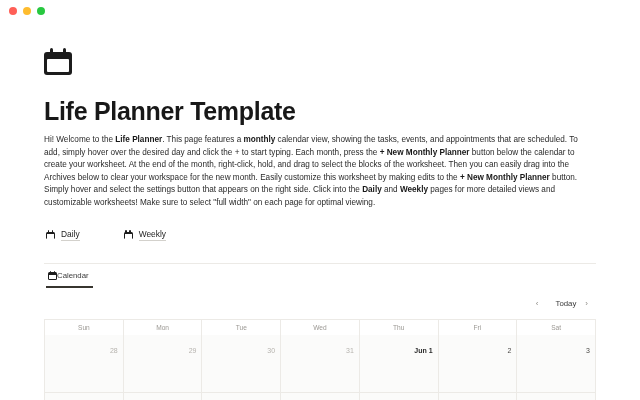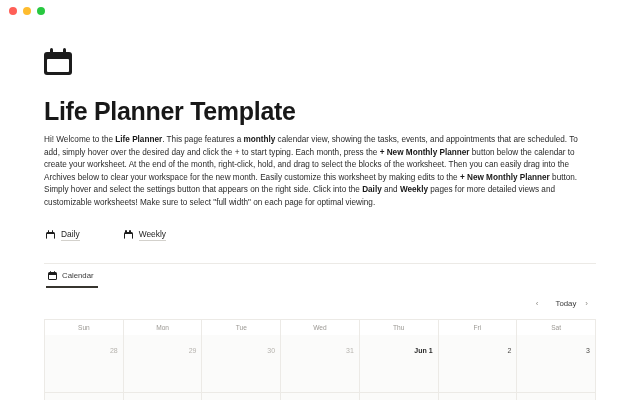--- a/index.html
+++ b/index.html
@@ -130,21 +130,20 @@
   
   .view-tabs {
     display: flex;
     align-items: center;
     margin-top: 0;
     padding-left: 2px;
   }
   .view-tab {
     display: flex;
     align-items: flex-end;
-    gap: 5px;
     font-size: 7.8px;
     color: #3a3a3a;
     padding: 7px 4px 6px 2px;
     border-bottom: 2px solid #37352f;
     cursor: pointer;
   }
 
   
   .cal-toolbar {
     display: flex;

